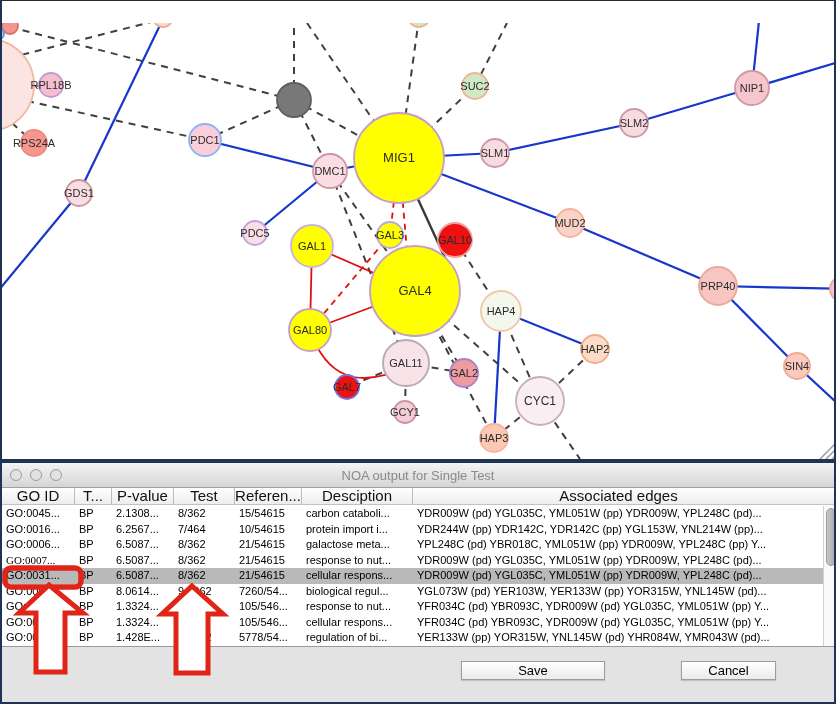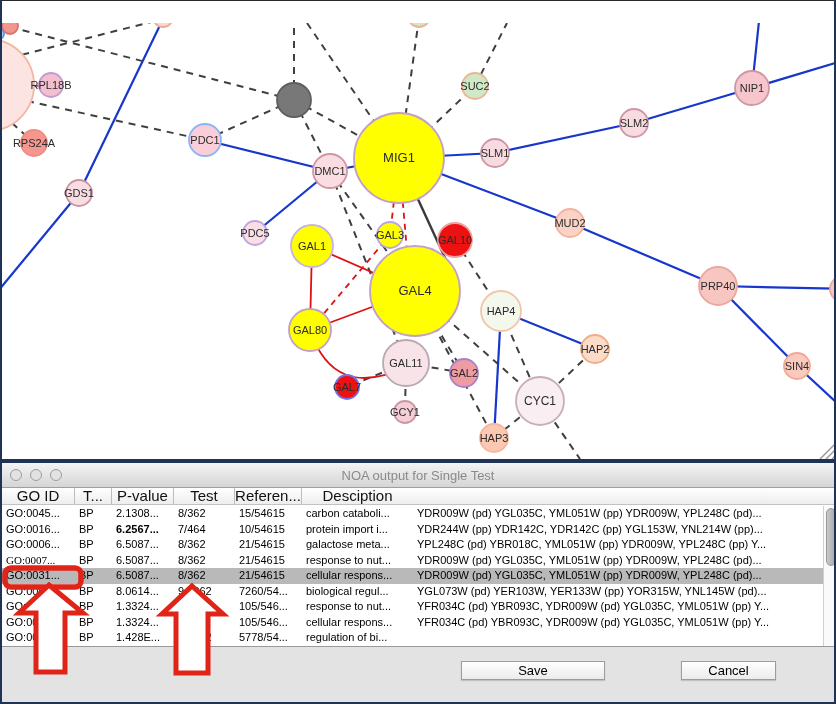--- a/index.html
+++ b/index.html
@@ -224,35 +224,36 @@
     </div>
 
     <div class="table">
       <div class="thead" id="thead">
           <div class="th" style="width: 73px;">GO ID</div>
           <div class="th" style="width: 37px;">T...</div>
           <div class="th" style="width: 62px;">P-value</div>
           <div class="th" style="width: 61px;">Test</div>
           <div class="th" style="width: 67px;">Referen...</div>
           <div class="th" style="width: 111px;">Desciption</div>
+          <div class="th" style="width: 411px;">Associated edges</div>
         </div>
       <div class="tbody" id="tbody">
           <div class="tr">
             <div class="td" style="width: 73px;">GO:0045...</div>
             <div class="td" style="width: 37px;">BP</div>
             <div class="td" style="width: 62px;">2.1308...</div>
             <div class="td" style="width: 61px;">8/362</div>
             <div class="td" style="width: 67px;">15/54615</div>
             <div class="td" style="width: 111px;">carbon cataboli...</div>
             <div class="td" style="width: 411px;">YDR009W (pd) YGL035C, YML051W (pp) YDR009W, YPL248C (pd)...</div>
           </div>
           <div class="tr">
             <div class="td" style="width: 73px;">GO:0016...</div>
             <div class="td" style="width: 37px;">BP</div>
-            <div class="td" style="width: 62px; font-weight: bold;">6.2567...</div>
+            <div class="td" style="width: 62px;">6.2567...</div>
             <div class="td" style="width: 61px;">7/464</div>
             <div class="td" style="width: 67px;">10/54615</div>
             <div class="td" style="width: 111px;">protein import i...</div>
             <div class="td" style="width: 411px;">YDR244W (pp) YDR142C, YDR142C (pp) YGL153W, YNL214W (pp)...</div>
           </div>
           <div class="tr">
             <div class="td" style="width: 73px;">GO:0006...</div>
             <div class="td" style="width: 37px;">BP</div>
             <div class="td" style="width: 62px;">6.5087...</div>
             <div class="td" style="width: 61px;">8/362</div>
@@ -305,20 +306,21 @@
             <div class="td" style="width: 111px;">cellular respons...</div>
             <div class="td" style="width: 411px;">YFR034C (pd) YBR093C, YDR009W (pd) YGL035C, YML051W (pp) Y...</div>
           </div>
           <div class="tr">
             <div class="td" style="width: 73px;">GO:0050...</div>
             <div class="td" style="width: 37px;">BP</div>
             <div class="td" style="width: 62px;">1.428E...</div>
             <div class="td" style="width: 61px;">80/362</div>
             <div class="td" style="width: 67px;">5778/54...</div>
             <div class="td" style="width: 111px;">regulation of bi...</div>
+            <div class="td" style="width: 411px;">YER133W (pp) YOR315W, YNL145W (pd) YHR084W, YMR043W (pd)...</div>
           </div>
         </div>
       <div class="scrollbar">
         <div class="thumb"></div>
       </div>
     </div>
 
     <div class="btn save">Save</div>
     <div class="btn cancel">Cancel</div>
   </div>

